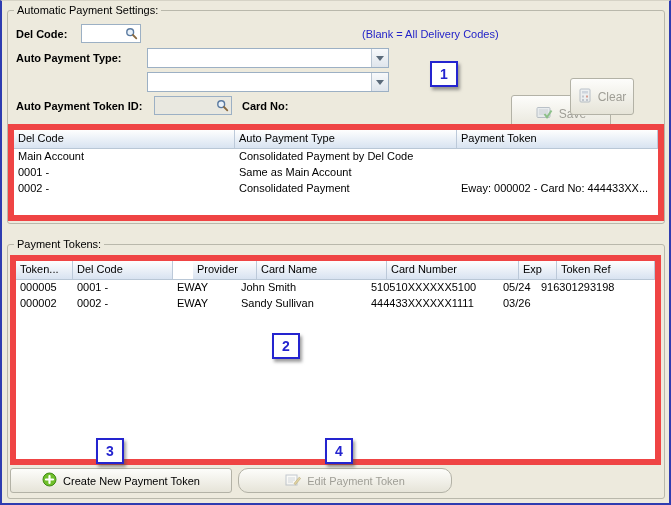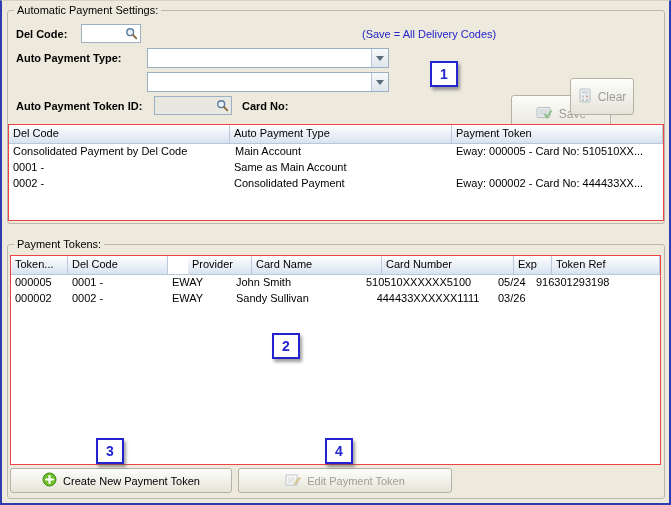--- a/index.html
+++ b/index.html
@@ -18,21 +18,21 @@
   .combo .val{flex:1;padding:2px 4px;white-space:nowrap;overflow:hidden;}
   .combo .dd{flex:0 0 16px;display:flex;align-items:center;justify-content:center;
              background:linear-gradient(#f7f9fb,#dfe5ec);border-left:1px solid #b9c5d2;}
   .combo .dd::after{content:"";border-left:4px solid transparent;border-right:4px solid transparent;border-top:5px solid #5a6a7a;}
   .btn{position:absolute;display:flex;align-items:center;justify-content:center;gap:6px;
        border:1px solid #b3b2a6;border-radius:3px;background:linear-gradient(#fdfdfb,#e6e4d8);box-sizing:border-box;cursor:default;}
   .btn .txt{white-space:nowrap;}
   .btn.big{font-size:12px;}
   .btn.disabled .txt{color:#9f9e96;}
   .btn.disabled svg{opacity:.55;}
-  .tbl{position:absolute;background:#fff;border:1px solid #ef4444;box-sizing:border-box;overflow:hidden;}
+  .tbl{position:absolute;background:#fff;border:6px solid #ef4444;box-sizing:border-box;overflow:hidden;}
   .thead{display:flex;height:18px;border-bottom:1px solid #b9c7d6;}
   .th{box-sizing:border-box;padding:2px 4px 0;background:linear-gradient(#fefefe,#d8e3f1);
       border-right:1px solid #bcc9d9;white-space:nowrap;overflow:hidden;}
   .tr{display:flex;height:16px;}
   .td{box-sizing:border-box;padding:1px 4px 0;white-space:nowrap;overflow:hidden;}
   .callout{position:absolute;width:24px;height:22px;background:#fff;border:2px solid #2424cf;color:#2424cf;
            font-weight:bold;font-size:14px;display:flex;align-items:center;justify-content:center;
            box-shadow:2px 3px 3px rgba(80,80,80,.55);z-index:5;}
 </style>
 </head>
@@ -46,21 +46,21 @@
   <span class="lbl" style="left:14px;top:27px;">Del Code:</span>
   <div class="field" style="left:79px;top:23px;width:60px;height:19px;">
     <input value="" style="">
     <span class="mag">
       <svg width="13" height="13" viewBox="0 0 13 13">
           <circle cx="5.2" cy="5.2" r="3.4" fill="#eaf2fa" stroke="#5a7aa0" stroke-width="1.4"></circle>
           <line x1="8" y1="8" x2="11.3" y2="11.3" stroke="#8a6a40" stroke-width="1.8" stroke-linecap="round"></line>
         </svg>
     </span>
   </div>
-  <span class="note" style="left:360px;top:27px;">(Save = All Delivery Codes)</span>
+  <span class="note" style="left:360px;top:27px;">(Blank = All Delivery Codes)</span>
 
   <span class="lbl" style="left:14px;top:51px;">Auto Payment Type:</span>
   <div class="combo" style="left:145px;top:47px;width:242px;height:20px;">
     <span class="val"></span>
     <span class="dd"></span>
   </div>
 
   <div class="combo" style="left:145px;top:71px;width:242px;height:20px;">
     <span class="val"></span>
     <span class="dd"></span>
@@ -104,23 +104,22 @@
     <span class="txt">Clear</span>
   </div>
 
   <div class="tbl" style="left:6px;top:123px;width:656px;height:97px;">
     <div class="thead">
       <div class="th" style="width:221px;">Del Code</div>
       <div class="th" style="width:222px;">Auto Payment Type</div>
       <div class="th" style="flex:1;">Payment Token</div>
     </div>
     <div class="tr">
+      <div class="td" style="width:221px;">Main Account</div>
       <div class="td" style="width:222px;">Consolidated Payment by Del Code</div>
-      <div class="td" style="width:221px;">Main Account</div>
-      <div class="td" style="flex:1;">Eway: 000005 - Card No: 510510XX...</div>
     </div>
     <div class="tr">
       <div class="td" style="width:221px;">0001 -</div>
       <div class="td" style="width:222px;">Same as Main Account</div>
       <div class="td" style="flex:1;"></div>
     </div>
     <div class="tr">
       <div class="td" style="width:221px;">0002 -</div>
       <div class="td" style="width:222px;">Consolidated Payment</div>
       <div class="td" style="flex:1;">Eway: 000002 - Card No: 444433XX...</div>
@@ -147,39 +146,39 @@
       <div class="td" style="width:130px;">John Smith</div>
       <div class="td" style="width:132px;">510510XXXXXX5100</div>
       <div class="td" style="width:38px;">05/24</div>
       <div class="td" style="flex:1;">916301293198</div>
     </div>
     <div class="tr">
       <div class="td" style="width:57px;">000002</div>
       <div class="td" style="width:100px;">0002 -</div>
       <div class="td" style="width:64px;">EWAY</div>
       <div class="td" style="width:130px;">Sandy Sullivan</div>
-      <div class="td" style="width:132px;text-align:center;">444433XXXXXX1111</div>
+      <div class="td" style="width:132px;">444433XXXXXX1111</div>
       <div class="td" style="width:38px;">03/26</div>
     </div>
   </div>
 
   <div class="callout" style="left:270px;top:332px;">2</div>
   <div class="callout" style="left:94px;top:437px;">3</div>
   <div class="callout" style="left:323px;top:437px;">4</div>
 
   <div class="btn" style="left:8px;top:467px;width:222px;height:25px;">
     <span>
       <svg width="15" height="15" viewBox="0 0 15 15">
           <circle cx="7.5" cy="7.5" r="6.5" fill="#6fbf2a" stroke="#3f8a12"></circle>
           <path d="M7.5 4v7M4 7.5h7" stroke="#fff" stroke-width="2.2" stroke-linecap="round"></path>
         </svg>
     </span>
     <span class="txt">Create New Payment Token</span>
   </div>
-  <div class="btn disabled" style="left:236px;top:467px;width:214px;height:25px;">
+  <div class="btn disabled" style="left:236px;top:467px;width:214px;height:25px;border-radius:10px;">
     <span>
       <svg width="16" height="14" viewBox="0 0 16 14">
           <rect x="1" y="2" width="11" height="10" fill="#fff" stroke="#98a4b4"></rect>
           <path d="M3 5h7M3 7h7M3 9h5" stroke="#b8c2d0"></path>
           <path d="M9 10.5l5.2-6.3 1.4 1.2-5.2 6.3z" fill="#d8c06a" stroke="#a08a40" stroke-width="0.8"></path>
         </svg>
     </span>
     <span class="txt">Edit Payment Token</span>
   </div>
 

